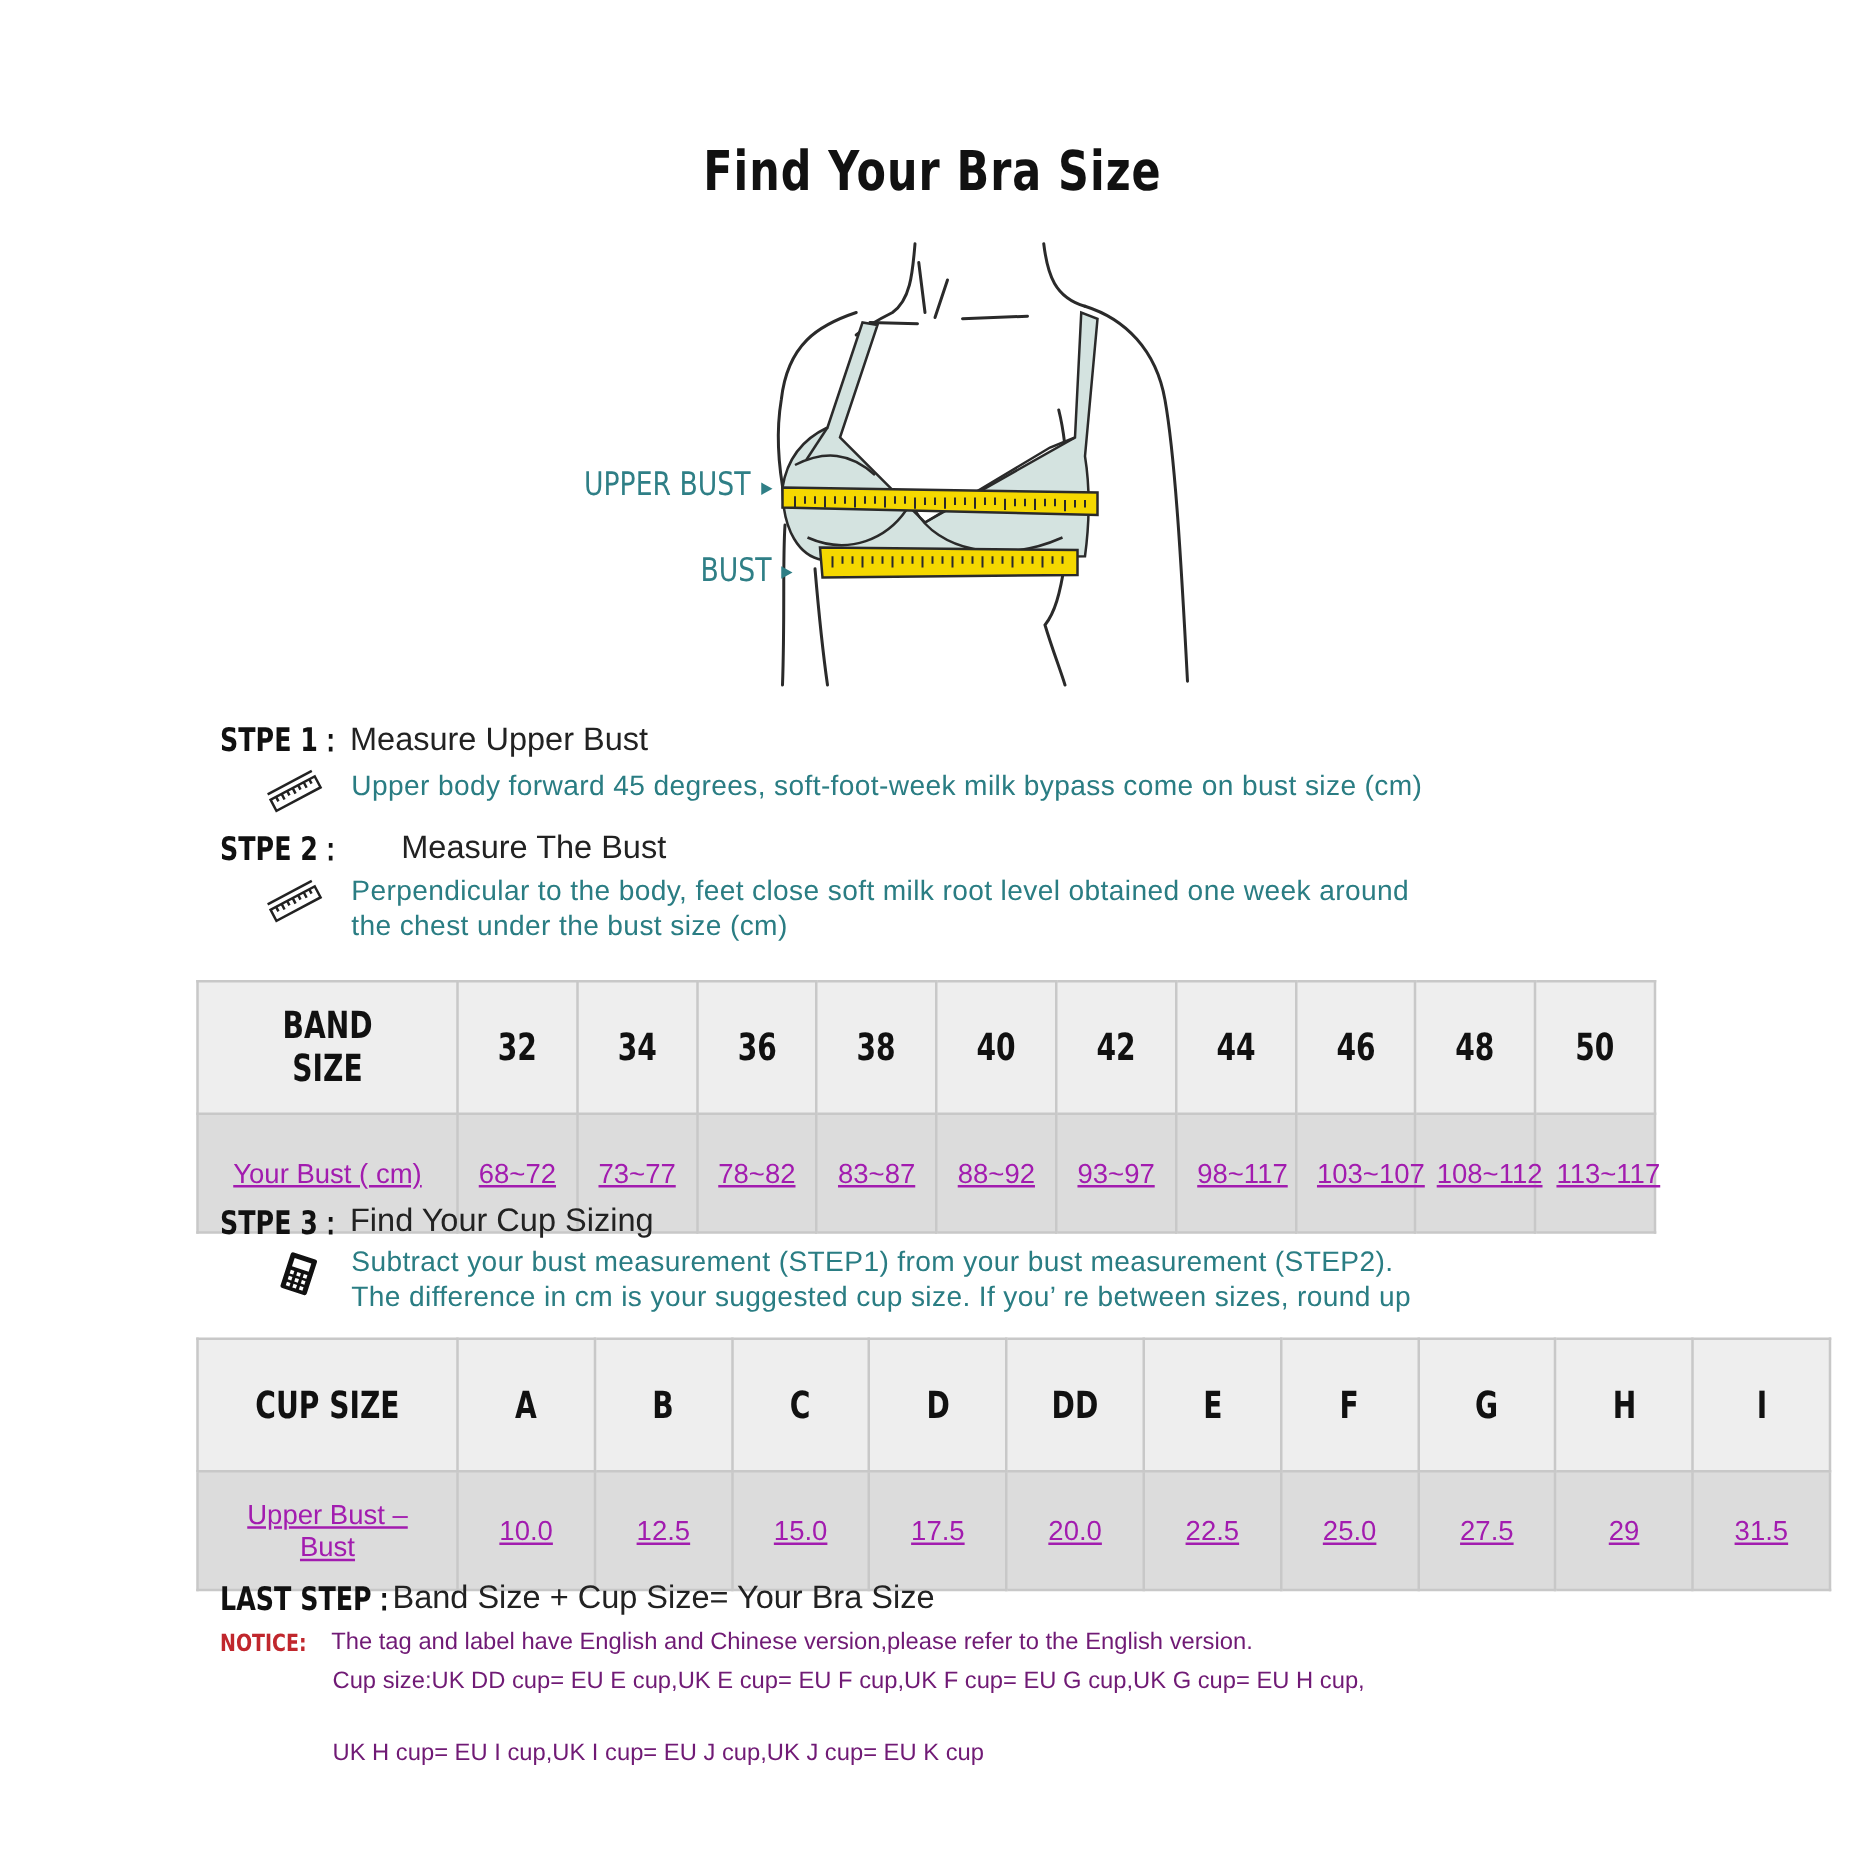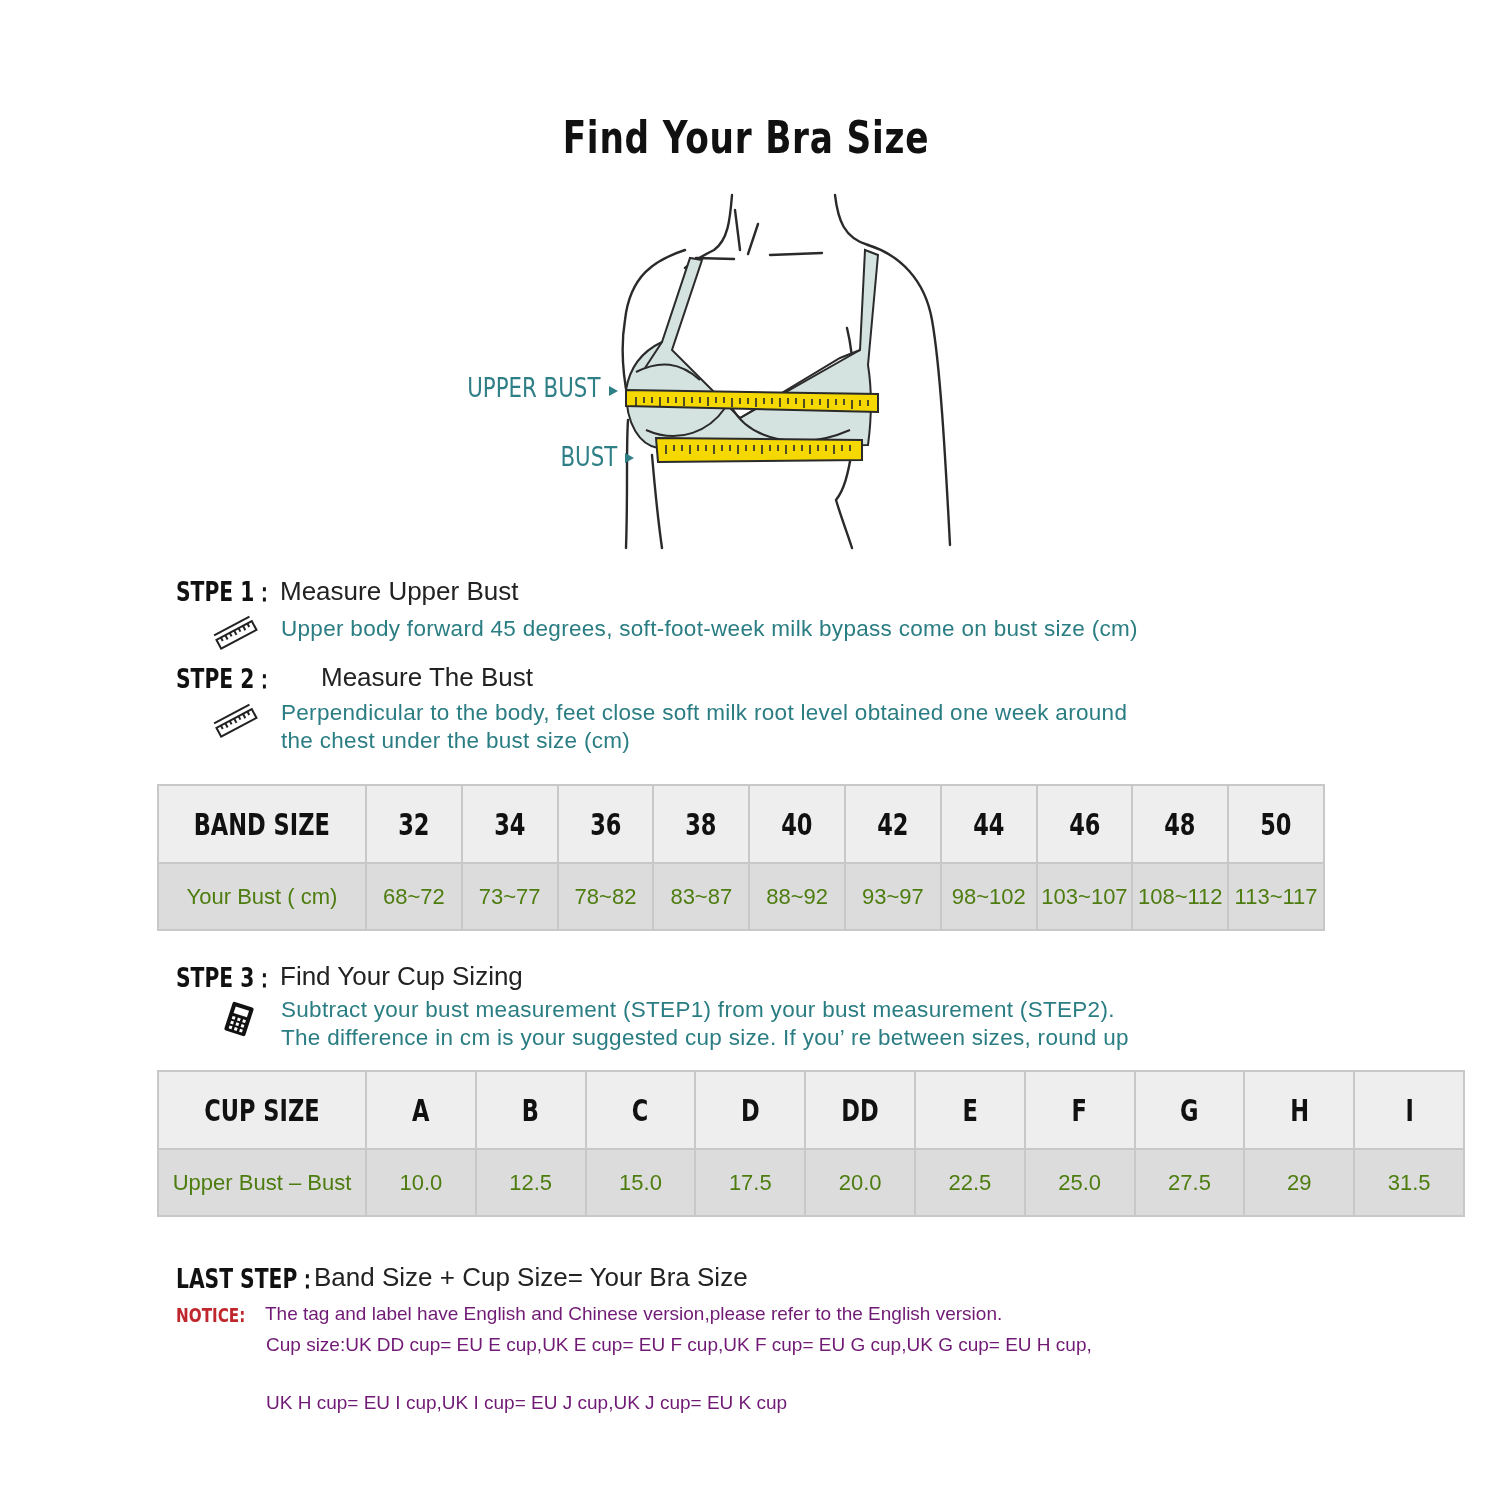--- a/index.html
+++ b/index.html
@@ -10,23 +10,23 @@
            letter-spacing:1px; transform:scaleX(0.78); transform-origin:746px 0; color:#111; }
   .figure { position:absolute; left:440px; top:190px; width:540px; height:370px; }
   .fig-label { position:absolute; color:#2f7f86; font-family:"DejaVu Sans", sans-serif;
                font-size:26px; transform:scaleX(0.82); transform-origin:right center; white-space:nowrap; }
   .step-label { position:absolute; font-family:"DejaVu Sans", sans-serif; font-weight:bold;
                 font-size:26px; color:#111; transform:scaleX(0.78); transform-origin:left center; white-space:nowrap; }
   .step-title { position:absolute; font-size:26px; color:#222; white-space:nowrap; }
   .step-desc { position:absolute; font-size:22.5px; color:#2a7d83; line-height:28px; letter-spacing:0.3px; white-space:nowrap; }
   .icon { position:absolute; }
   table.size { position:absolute; border-collapse:collapse; table-layout:fixed; border:2px solid #c4c4c4; }
-  table.size td { border:2px solid #c8c8c8; text-align:center; padding:2px; }
+  table.size td { border:2px solid #c8c8c8; text-align:center; padding:16px; }
   table.size tr.head td { background:#eeeeee; height:72px; }
-  table.size tr.body td { background:#dcdcdc; height:61px; font-size:22px; color:#4d7c0f; }
+  table.size tr.body td { background:#dcdcdc; height:61px; font-size:22px; color:#a21caf;text-decoration:underline; }
   .hcell { display:inline-block; font-family:"DejaVu Sans", sans-serif; font-weight:bold;
            font-size:30px; color:#111; transform:scaleX(0.75); }
   .notice-label { position:absolute; font-family:"DejaVu Sans", sans-serif; font-weight:bold;
                   font-size:19px; color:#c0272d; transform:scaleX(0.8); transform-origin:left center; }
   .notice-text { position:absolute; font-size:19px; color:#701a75; white-space:nowrap; line-height:28px; }
 </style>
 </head>
 <body>
 
 <div class="title">Find Your Bra Size</div>
@@ -123,21 +123,21 @@
     <td><span class="hcell">50</span></td>
   </tr>
   <tr class="body">
     <td>Your Bust ( cm)</td>
     <td>68~72</td>
     <td>73~77</td>
     <td>78~82</td>
     <td>83~87</td>
     <td>88~92</td>
     <td>93~97</td>
-    <td>98~102</td>
+    <td>98~117</td>
     <td>103~107</td>
     <td>108~112</td>
     <td>113~117</td>
   </tr>
 </tbody>
   </table>
 
 <div class="step-label" style="left:176px; top:961px;">STPE 3：</div>
 <div class="step-title" style="left:280px; top:961px;">Find Your Cup Sizing</div>
 <div class="icon" style="left:220px; top:1000px;">

